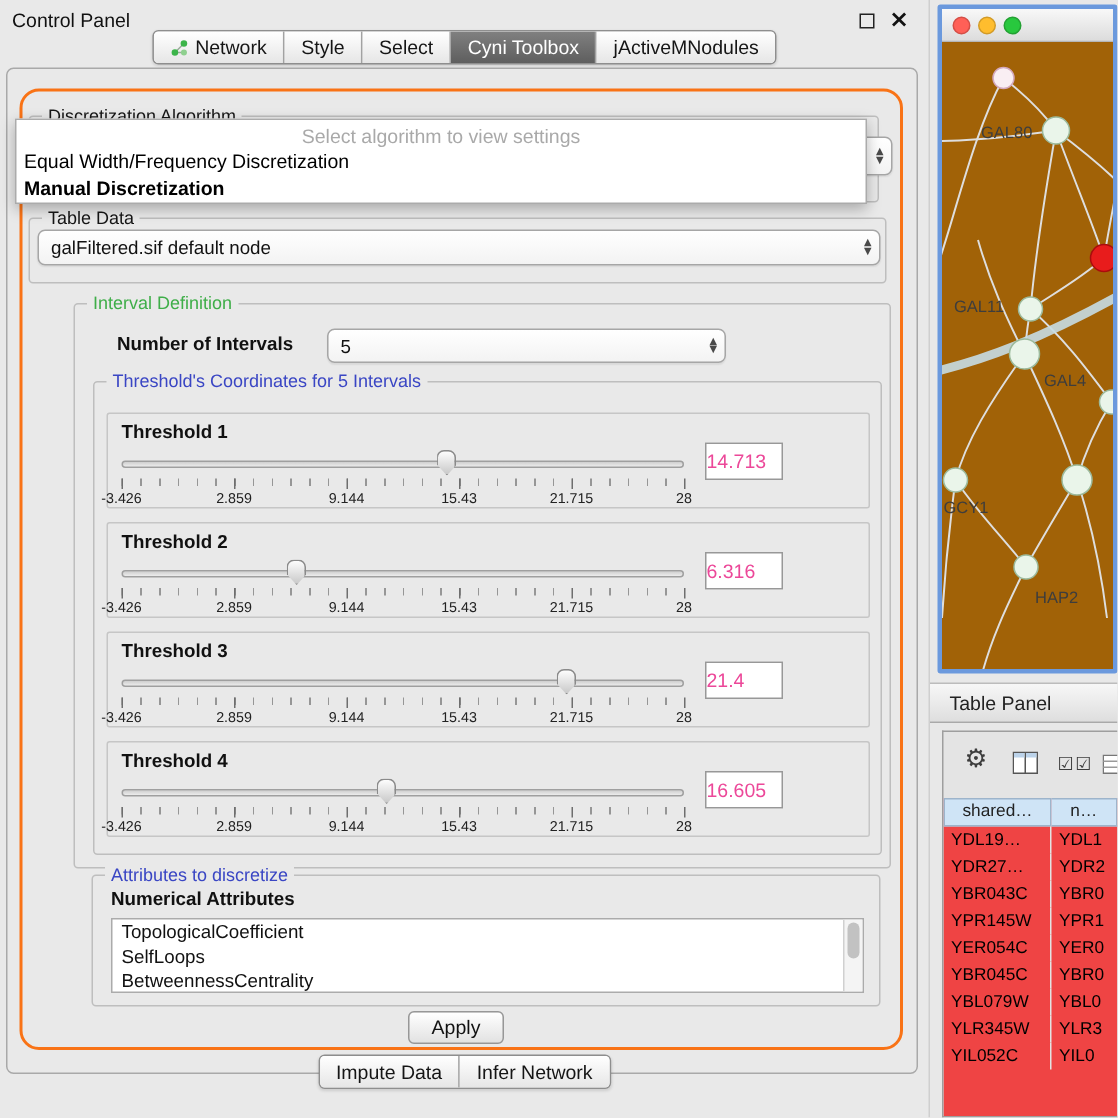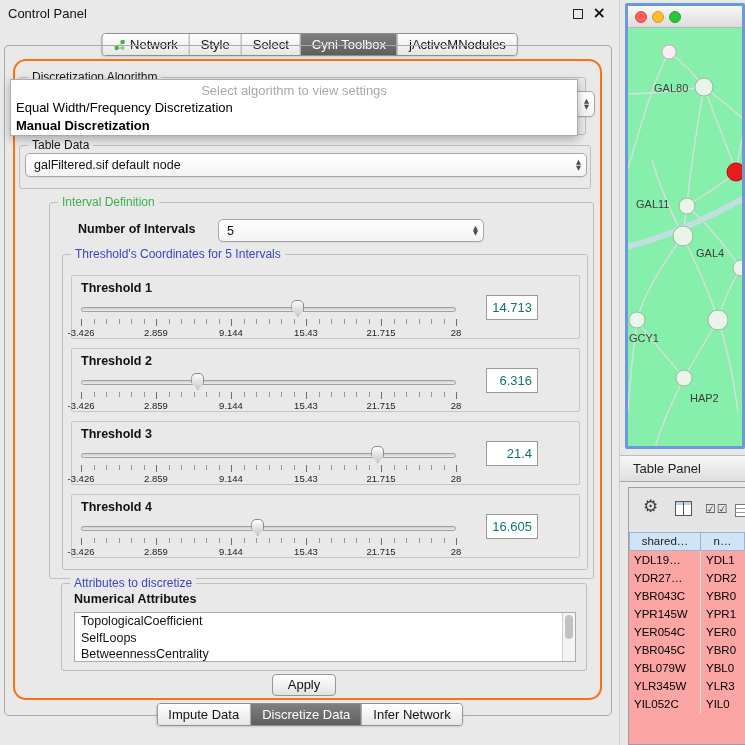--- a/index.html
+++ b/index.html
@@ -14,21 +14,21 @@
   }
   .icon-font{font-family:"DejaVu Sans",sans-serif}
 
   
   #control-panel{position:absolute;left:0;top:0;width:620px;height:745px;background:#e9e9e9;border-right:1px solid #cfcfcf}
   #cp-title{position:absolute;left:8px;top:6px;font-size:13px;color:#111}
   #restore-icon{position:absolute;right:36px;top:9px;width:10px;height:10px;border:1.5px solid #222}
   #close-icon{position:absolute;right:13px;top:3px;font-size:16px;font-weight:bold;color:#111}
 
   .tabstrip{position:absolute;display:flex;height:23px;border:1px solid #8e8e8e;border-radius:4px;overflow:hidden;background:#fff;left:50%;transform:translateX(-50%);box-shadow:0 1px 2px rgba(0,0,0,.12)}
-  #top-tabs{top:33px}
+  #top-tabs{top:20px}
   #bottom-tabs{top:703px}
   .seg{display:flex;align-items:center;gap:5px;padding:0 11px;font-size:13px;color:#151515;background:linear-gradient(#ffffff,#e6e6e6);border-left:1px solid #a2a2a2;white-space:nowrap}
   .seg:first-child{border-left:none}
   .seg.sel{background:linear-gradient(#808080,#5e5e5e);color:#fff}
 
   #content-box{position:absolute;left:4px;top:45px;width:608px;height:671px;border:1px solid #a9a9a9;border-radius:5px}
   #inner-panel{position:absolute;left:8px;top:13px;width:589px;height:641px;border:2px solid #f97316;border-radius:13px}
 
   .groupbox{position:absolute;border:1px solid #bebebe;border-radius:3px}
   .gtitle{position:absolute;top:-8px;left:8px;background:#e9e9e9;padding:0 4px;font-size:12px;line-height:15px;white-space:nowrap}
@@ -50,21 +50,21 @@
 
   .th-panel{position:absolute;left:8px;width:509px;height:64px;border:1px solid #c6c6c6;border-radius:2px}
   .th-label{position:absolute;left:9px;top:5px;font-size:12.5px;font-weight:bold;color:#111}
   .slider{position:absolute;left:9px;top:24px;width:375px;height:38px}
   .track{position:absolute;left:0;right:0;top:7px;height:5px;background:linear-gradient(#cfcfcf,#ececec);border:1px solid #9f9f9f;border-radius:3px}
   .thumb{position:absolute;top:0;width:13px;height:17px;margin-left:-6px;background:linear-gradient(#fdfdfd,#c9c9c9);border:1px solid #8a8a8a;border-radius:5px 5px 2px 2px;clip-path:polygon(0 0,100% 0,100% 58%,50% 100%,0 58%)}
   .ticks{position:absolute;left:0;right:0;top:19px;height:5px;background-image:repeating-linear-gradient(to right,#969696 0,#969696 1px,transparent 1px,transparent 12.5px)}
   .ticks .major{position:absolute;top:0;width:1px;height:7px;background:#6e6e6e}
   .scale{position:absolute;left:0;right:0;top:27px;height:12px}
   .scale span{position:absolute;transform:translateX(-50%);font-size:9.5px;color:#222;white-space:nowrap}
-  .valuebox{position:absolute;left:414px;top:19px;width:52px;height:25px;background:#fff;border:1px solid #989898;font-size:13px;color:#0f766e;text-align:right;line-height:23px;padding-right:5px}
+  .valuebox{position:absolute;left:398px;top:19px;width:52px;height:25px;background:#fff;border:1px solid #989898;font-size:13px;color:#ec4899;line-height:23px;padding-right:5px}
 
   #attrs-group{left:46px;top:522px;width:526px;height:88px}
   #attr-label{position:absolute;left:12px;top:8px;font-size:12.5px;font-weight:bold;color:#111}
   #attr-listbox{position:absolute;left:12px;top:28px;width:502px;height:50px;background:#fff;border:1px solid #ababab;overflow:hidden}
   .attr-item{font-size:12.5px;color:#111;line-height:16.5px;padding-left:6px;white-space:nowrap}
   #attr-scrollbar{position:absolute;right:0;top:0;bottom:0;width:13px;background:#f4f4f4;border-left:1px solid #d0d0d0}
   #attr-thumb{position:absolute;left:2px;top:2px;width:8px;height:24px;background:#c2c2c2;border-radius:5px}
 
   #apply-btn{position:absolute;left:257px;top:613px;width:64px;height:22px;border:1px solid #979797;border-radius:4px;background:linear-gradient(#ffffff,#e2e2e2);font-size:13px;color:#111;text-align:center;line-height:19px}
 
@@ -73,38 +73,38 @@
   .popup-opt{font-size:13px;color:#000;padding-left:5px;line-height:17.5px}
   .popup-opt.bold{font-weight:bold}
 
   
   #net-window{position:absolute;left:625px;top:3px;width:120px;height:446px;border:3px solid var(--frame-blue);border-radius:2px;background:#fff}
   #net-titlebar{position:absolute;left:0;top:0;right:0;height:22px;background:linear-gradient(#f8f8f8,#dcdcdc);border-bottom:1px solid #b6b6b6}
   .light{position:absolute;top:5px;width:12px;height:12px;border-radius:50%}
   #light-close{left:7px;background:var(--light-red);border:1px solid #d44e46}
   #light-min{left:24px;background:var(--light-yellow);border:1px solid #d29b27}
   #light-zoom{left:41px;background:var(--light-green);border:1px solid #23a133}
-  #net-canvas{position:absolute;left:0;top:22px;right:0;bottom:0;overflow:hidden;background:#86efac}
+  #net-canvas{position:absolute;left:0;top:22px;right:0;bottom:0;overflow:hidden;background:#a16207}
   .edge{fill:none;stroke:var(--edge-gray);stroke-width:1.3}
   .thick-edge{fill:none;stroke:var(--thick-edge);stroke-width:6;opacity:.9}
   .node.green{fill:var(--node-green-fill);stroke:var(--node-green-stroke);stroke-width:1}
   .node.pink{fill:var(--node-pink-fill);stroke:var(--node-pink-stroke);stroke-width:1}
   .node.red{fill:var(--node-red);stroke:#a90d0d;stroke-width:1}
   .nlabel{font-family:"Liberation Sans",sans-serif;font-size:11px;fill:#3d3d3d}
 
   
   #tp-header{position:absolute;left:620px;top:455px;width:125px;height:27px;background:linear-gradient(#f7f7f7,#dedede);border-top:1px solid #bcbcbc;border-bottom:1px solid #a9a9a9}
   #tp-title{position:absolute;left:13px;top:5px;font-size:13px;color:#222}
   #table-area{position:absolute;left:628px;top:487px;width:117px;height:258px;background:#e4e4e4;border:1px solid #9e9e9e;border-right:none;overflow:hidden}
   .tb-icon{position:absolute;color:#3d3d3d}
   #gear-icon{left:14px;top:8px;font-size:17px}
   #cols-icon{left:46px;top:13px}
   #checks-icon{left:76px;top:14px;font-size:12px;letter-spacing:1px}
   #extra-icon{left:106px;top:15px}
-  #tbl{position:absolute;left:0;top:44px;right:0;bottom:0;background:#fca5a5}
+  #tbl{position:absolute;left:0;top:44px;right:0;bottom:0;background:#ef4444}
   #tbl-header{display:flex;height:19px}
   .hcell{height:19px;line-height:17px;text-align:center;font-size:11.5px;color:#222;background:var(--header-blue);border:1px solid #9db4cb;border-left:none}
   .hcell.col0{width:72px;border-left:1px solid #9db4cb}
   .hcell.col1{flex:1}
   .trow{display:flex;height:18px}
   .trow .cell{font-size:11.5px;color:#000;line-height:18px;white-space:nowrap;overflow:hidden}
   .trow .col0{width:72px;padding-left:5px;border-right:1px solid #e3e3e3}
   .trow .col1{flex:1;padding-left:5px}
 </style>
 </head>
@@ -290,23 +290,20 @@
         </div>
       </div>
 
       <div id="apply-btn">Apply</div>
     </div>
   </div>
 
   <div id="bottom-tabs" class="tabstrip">
       <div class="seg">
         <span>Impute Data</span>
-      </div>
-      <div class="seg sel">
-        <span>Discretize Data</span>
       </div>
       <div class="seg">
         <span>Infer Network</span>
       </div>
     </div>
 
   <div id="algo-popup">
     <div id="popup-hint">Select algorithm to view settings</div>
     <div id="popup-options">
         <div class="popup-opt">Equal Width/Frequency Discretization</div>

